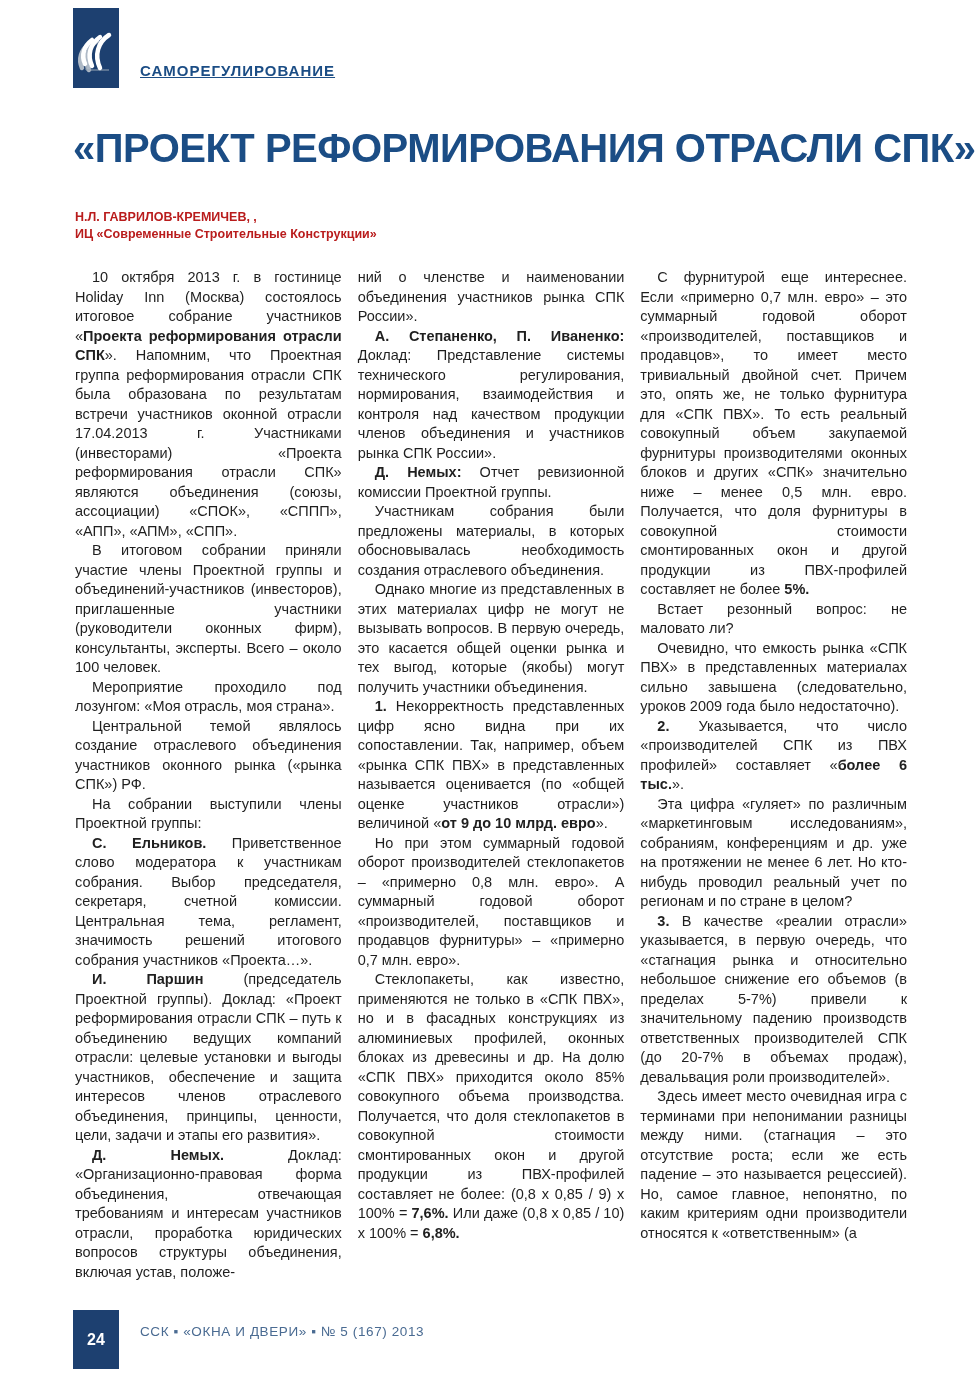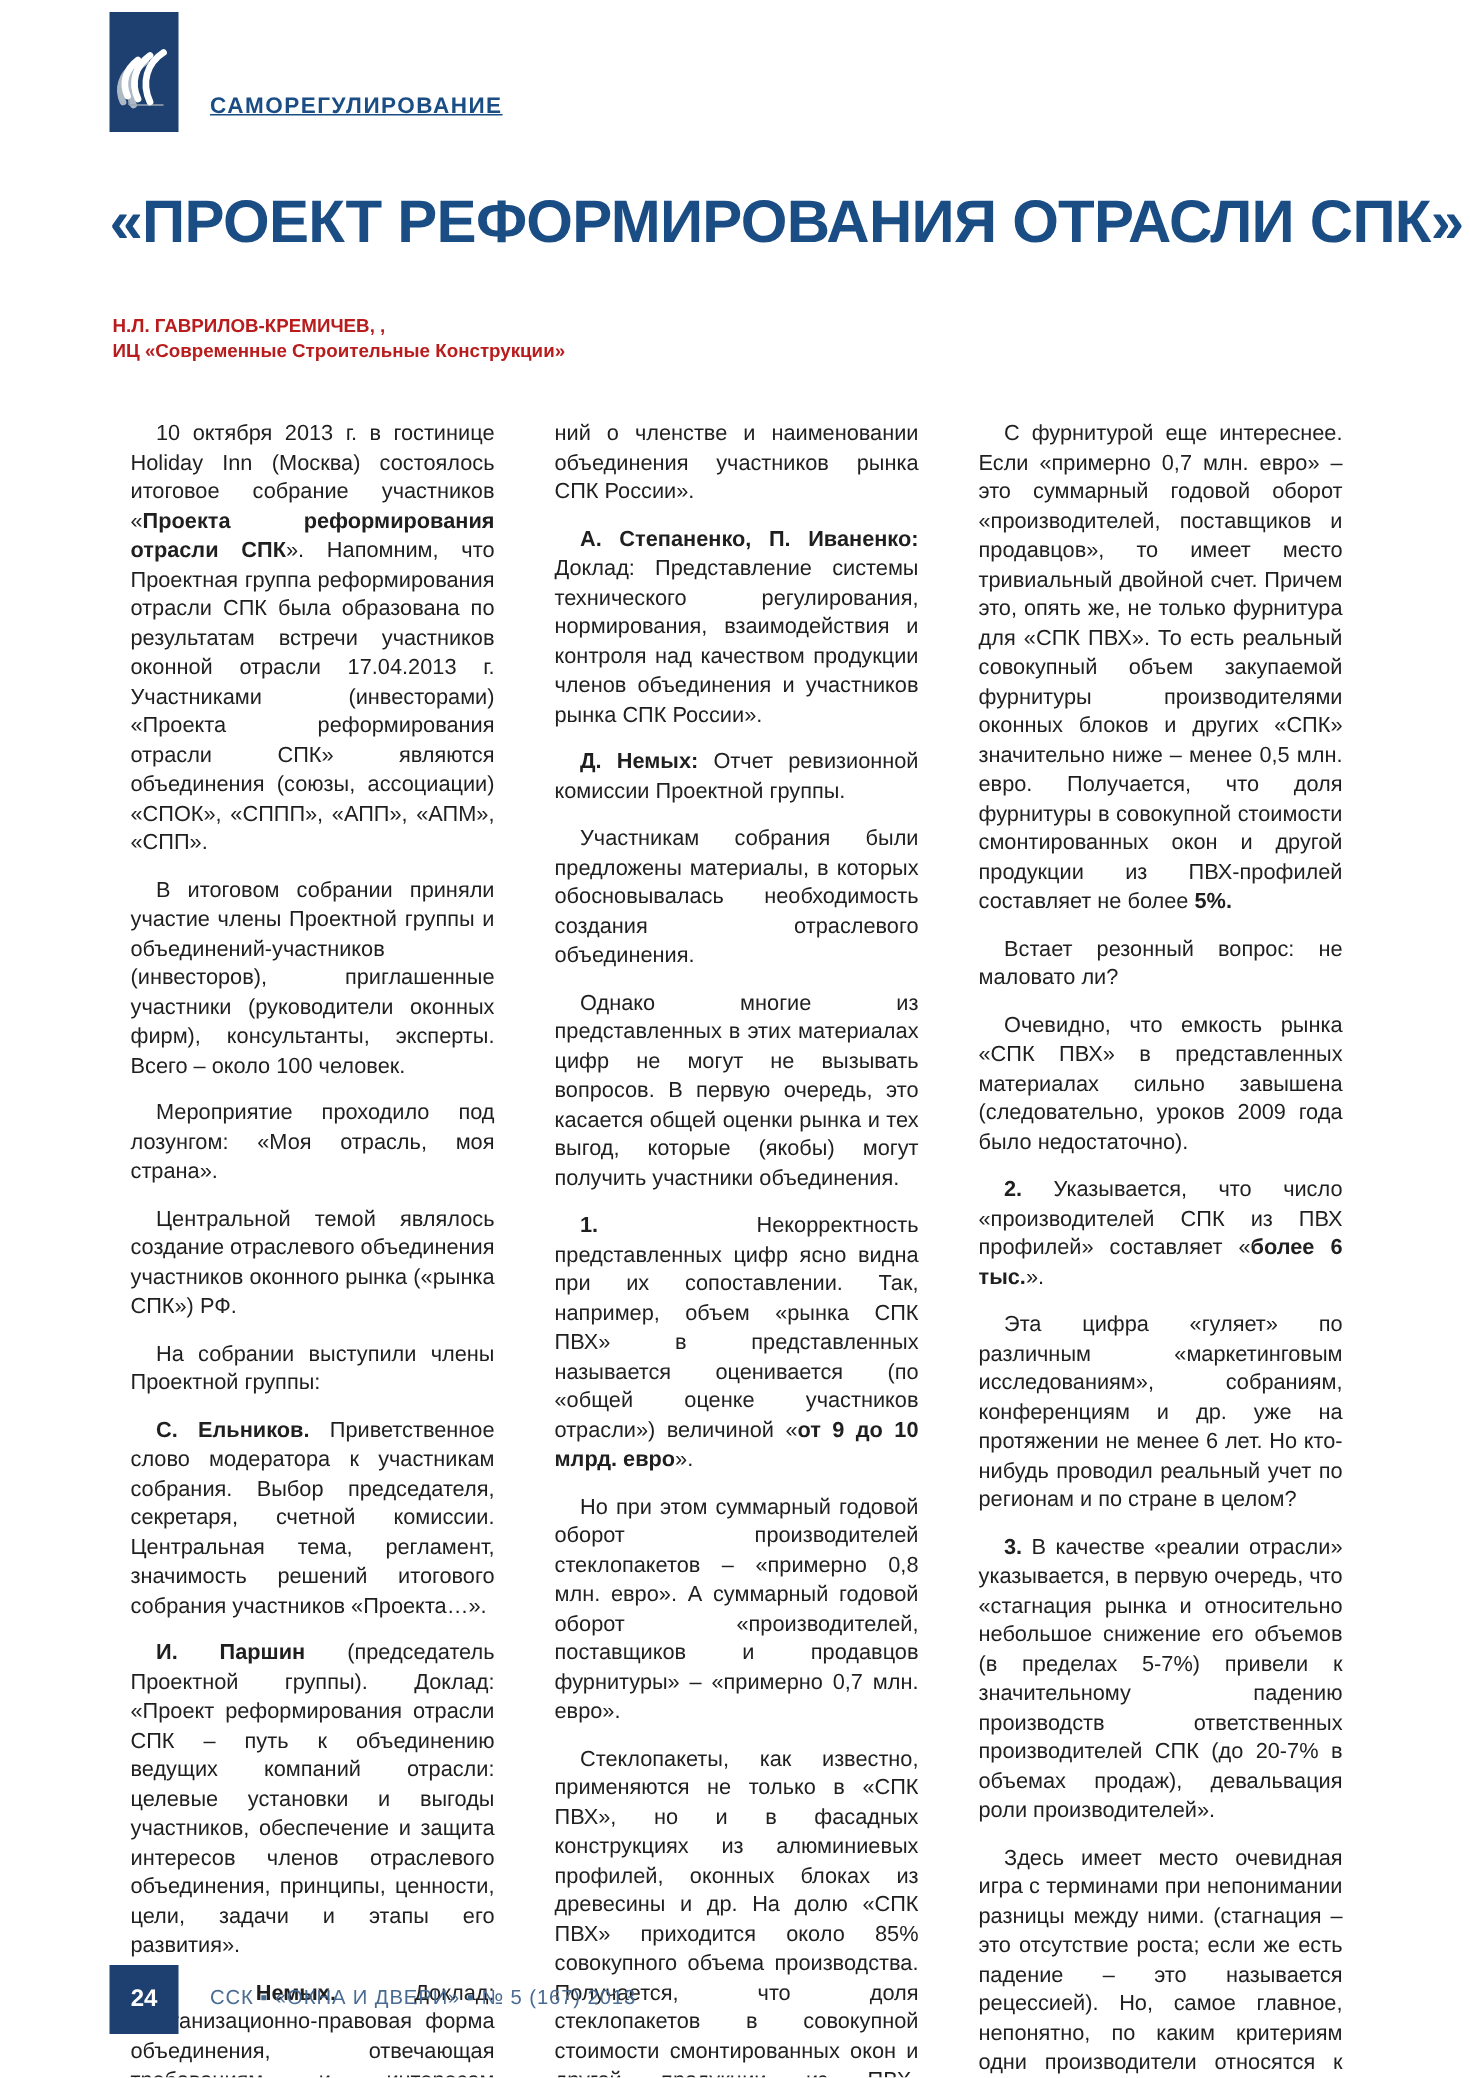--- a/index.html
+++ b/index.html
@@ -23,26 +23,26 @@
   .byline{position:absolute;left:75px;top:189px;font-size:12.5px;font-weight:bold;line-height:17px;color:#b91c1c;margin-top:20px;}
   
   .columns{
     position:absolute;left:75px;top:268px;width:832px;
     display:flex;gap:16px;
   }
   .col{
     width:267px;font-size:14.5px;line-height:19.5px;text-align:justify;
     hyphens:auto;-webkit-hyphens:auto;word-break:normal;
   }
-  .para{margin:12px;text-indent:17px;}
+  .para{margin:0;text-indent:17px;}
   .para.no-indent{text-indent:0;}
   .b{font-weight:bold;}
   
   .pagenum-box{
-    position:absolute;left:73px;top:1310px;width:46px;height:46px;background:var(--navy,#1d4070);
+    position:absolute;left:73px;top:1310px;width:46px;height:59px;background:var(--navy,#1d4070);
     display:flex;align-items:center;justify-content:center;
     color:#ffffff;font-size:16px;font-weight:bold;
   }
   .journal-line{
     position:absolute;left:140px;top:1324px;font-size:13.5px;letter-spacing:0.6px;
     color:var(--footer,#4a6b92);
     text-align:center;
   }
 </style>
 </head>

